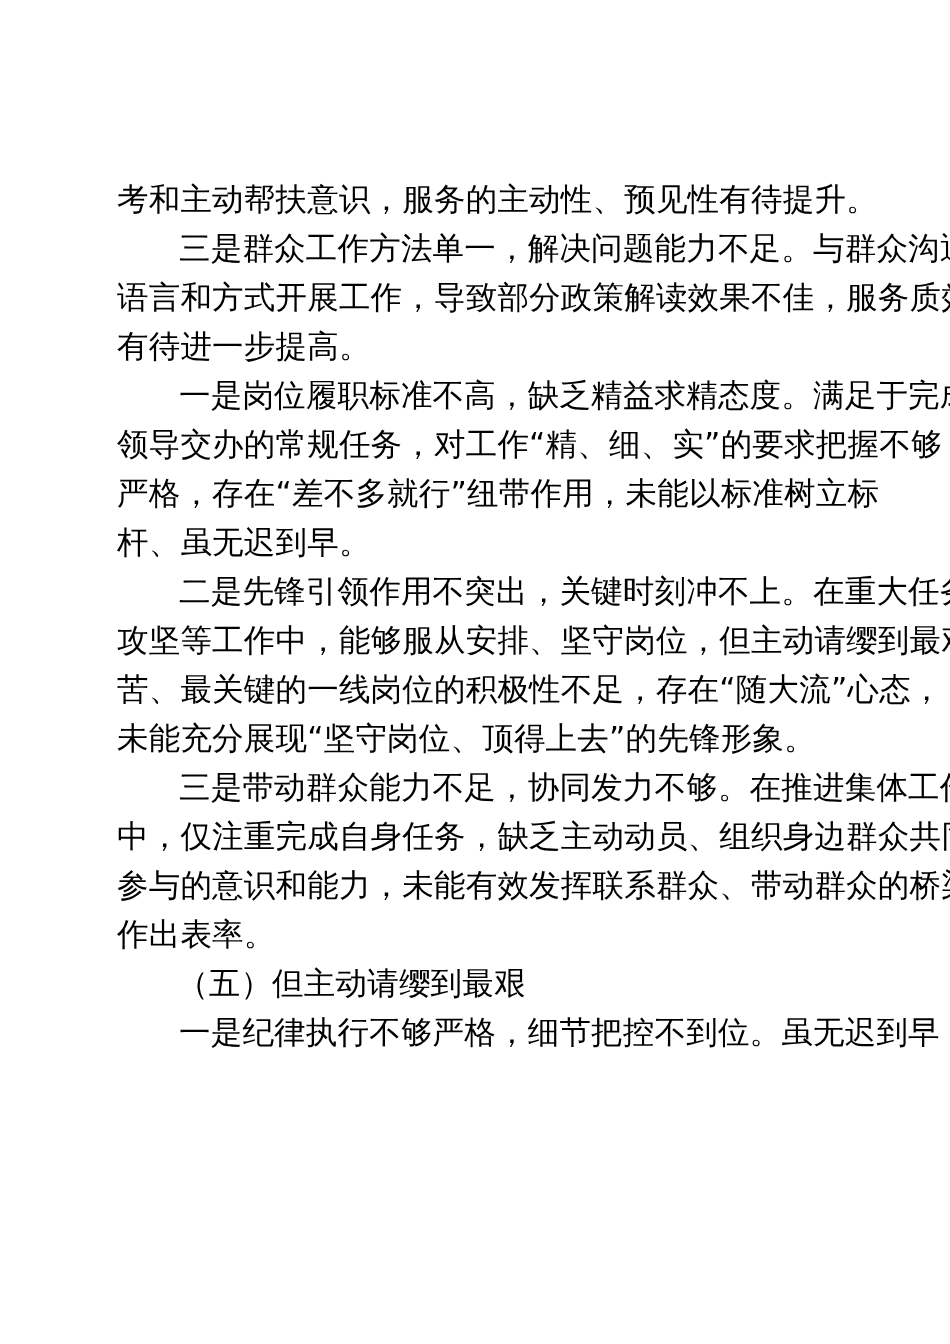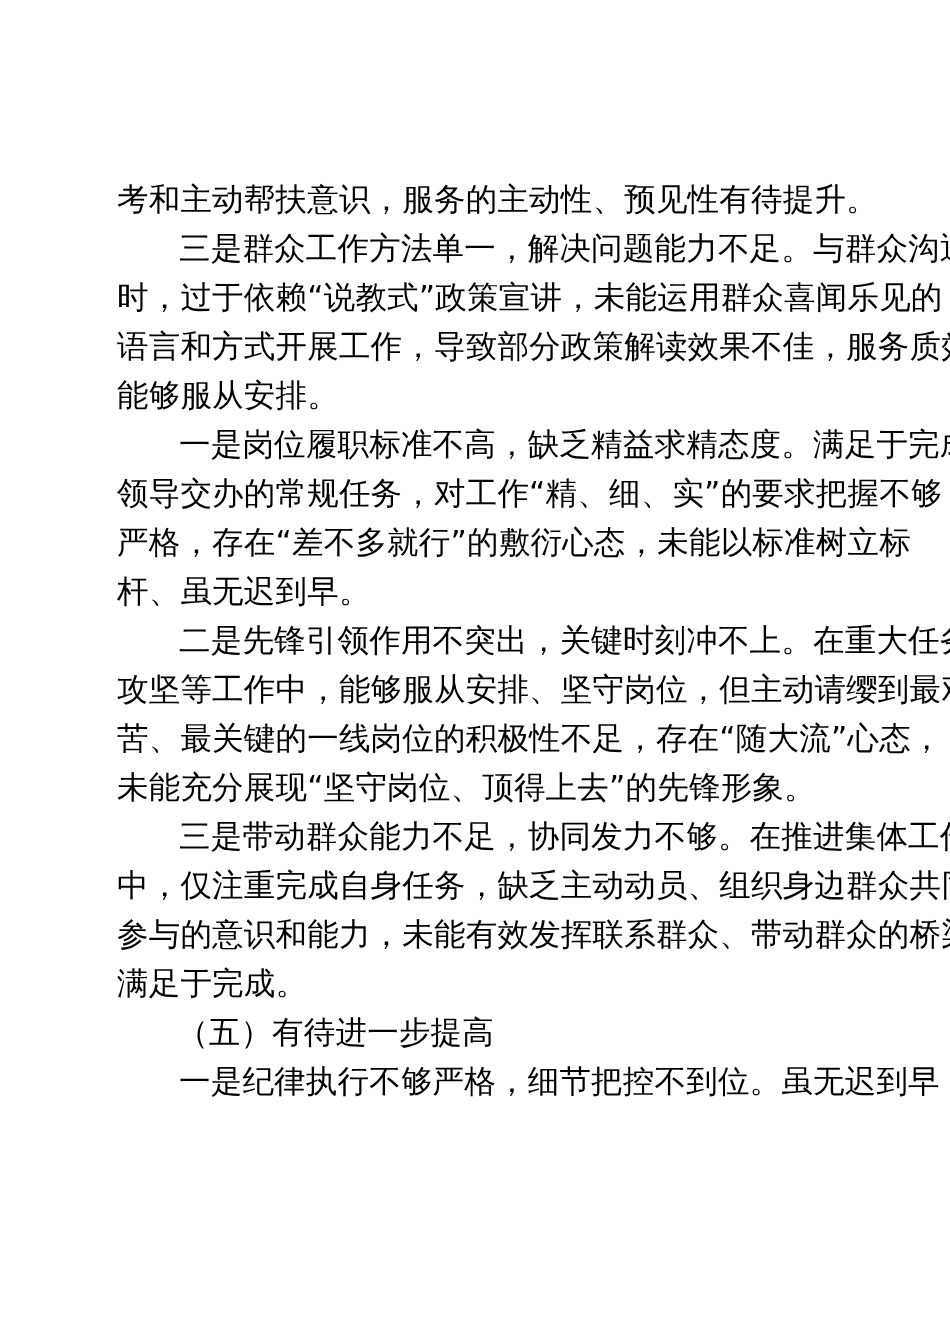--- a/index.html
+++ b/index.html
@@ -39,31 +39,30 @@
     padding-left: 60px;
   }
 </style>
 </head>
 <body>
 
 <div class="page">
   <div class="page-body" id="page-body">
       <div class="doc-line">考和主动帮扶意识，服务的主动性、预见性有待提升。</div>
       <div class="doc-line indent-2">三是群众工作方法单一，解决问题能力不足。与群众沟通</div>
-      <div class="doc-line">时，过于依赖“说教式”政策宣讲，未能运用群众喜闻乐见的</div>
       <div class="doc-line">语言和方式开展工作，导致部分政策解读效果不佳，服务质效</div>
-      <div class="doc-line">能够服从安排。</div>
+      <div class="doc-line">有待进一步提高。</div>
       <div class="doc-line indent-2">一是岗位履职标准不高，缺乏精益求精态度。满足于完成</div>
       <div class="doc-line">领导交办的常规任务，对工作“精、细、实”的要求把握不够</div>
-      <div class="doc-line">严格，存在“差不多就行”的敷衍心态，未能以标准树立标</div>
+      <div class="doc-line">严格，存在“差不多就行”纽带作用，未能以标准树立标</div>
       <div class="doc-line">杆、虽无迟到早。</div>
       <div class="doc-line indent-2">二是先锋引领作用不突出，关键时刻冲不上。在重大任务</div>
       <div class="doc-line">攻坚等工作中，能够服从安排、坚守岗位，但主动请缨到最艰</div>
       <div class="doc-line">苦、最关键的一线岗位的积极性不足，存在“随大流”心态，</div>
       <div class="doc-line">未能充分展现“坚守岗位、顶得上去”的先锋形象。</div>
       <div class="doc-line indent-2">三是带动群众能力不足，协同发力不够。在推进集体工作</div>
       <div class="doc-line">中，仅注重完成自身任务，缺乏主动动员、组织身边群众共同</div>
       <div class="doc-line">参与的意识和能力，未能有效发挥联系群众、带动群众的桥梁</div>
-      <div class="doc-line">满足于完成。</div>
-      <div class="doc-line heading-line">（五）有待进一步提高</div>
+      <div class="doc-line">作出表率。</div>
+      <div class="doc-line heading-line">（五）但主动请缨到最艰</div>
       <div class="doc-line indent-2">一是纪律执行不够严格，细节把控不到位。虽无迟到早</div>
     </div>
 </div>
 
 </body></html>

